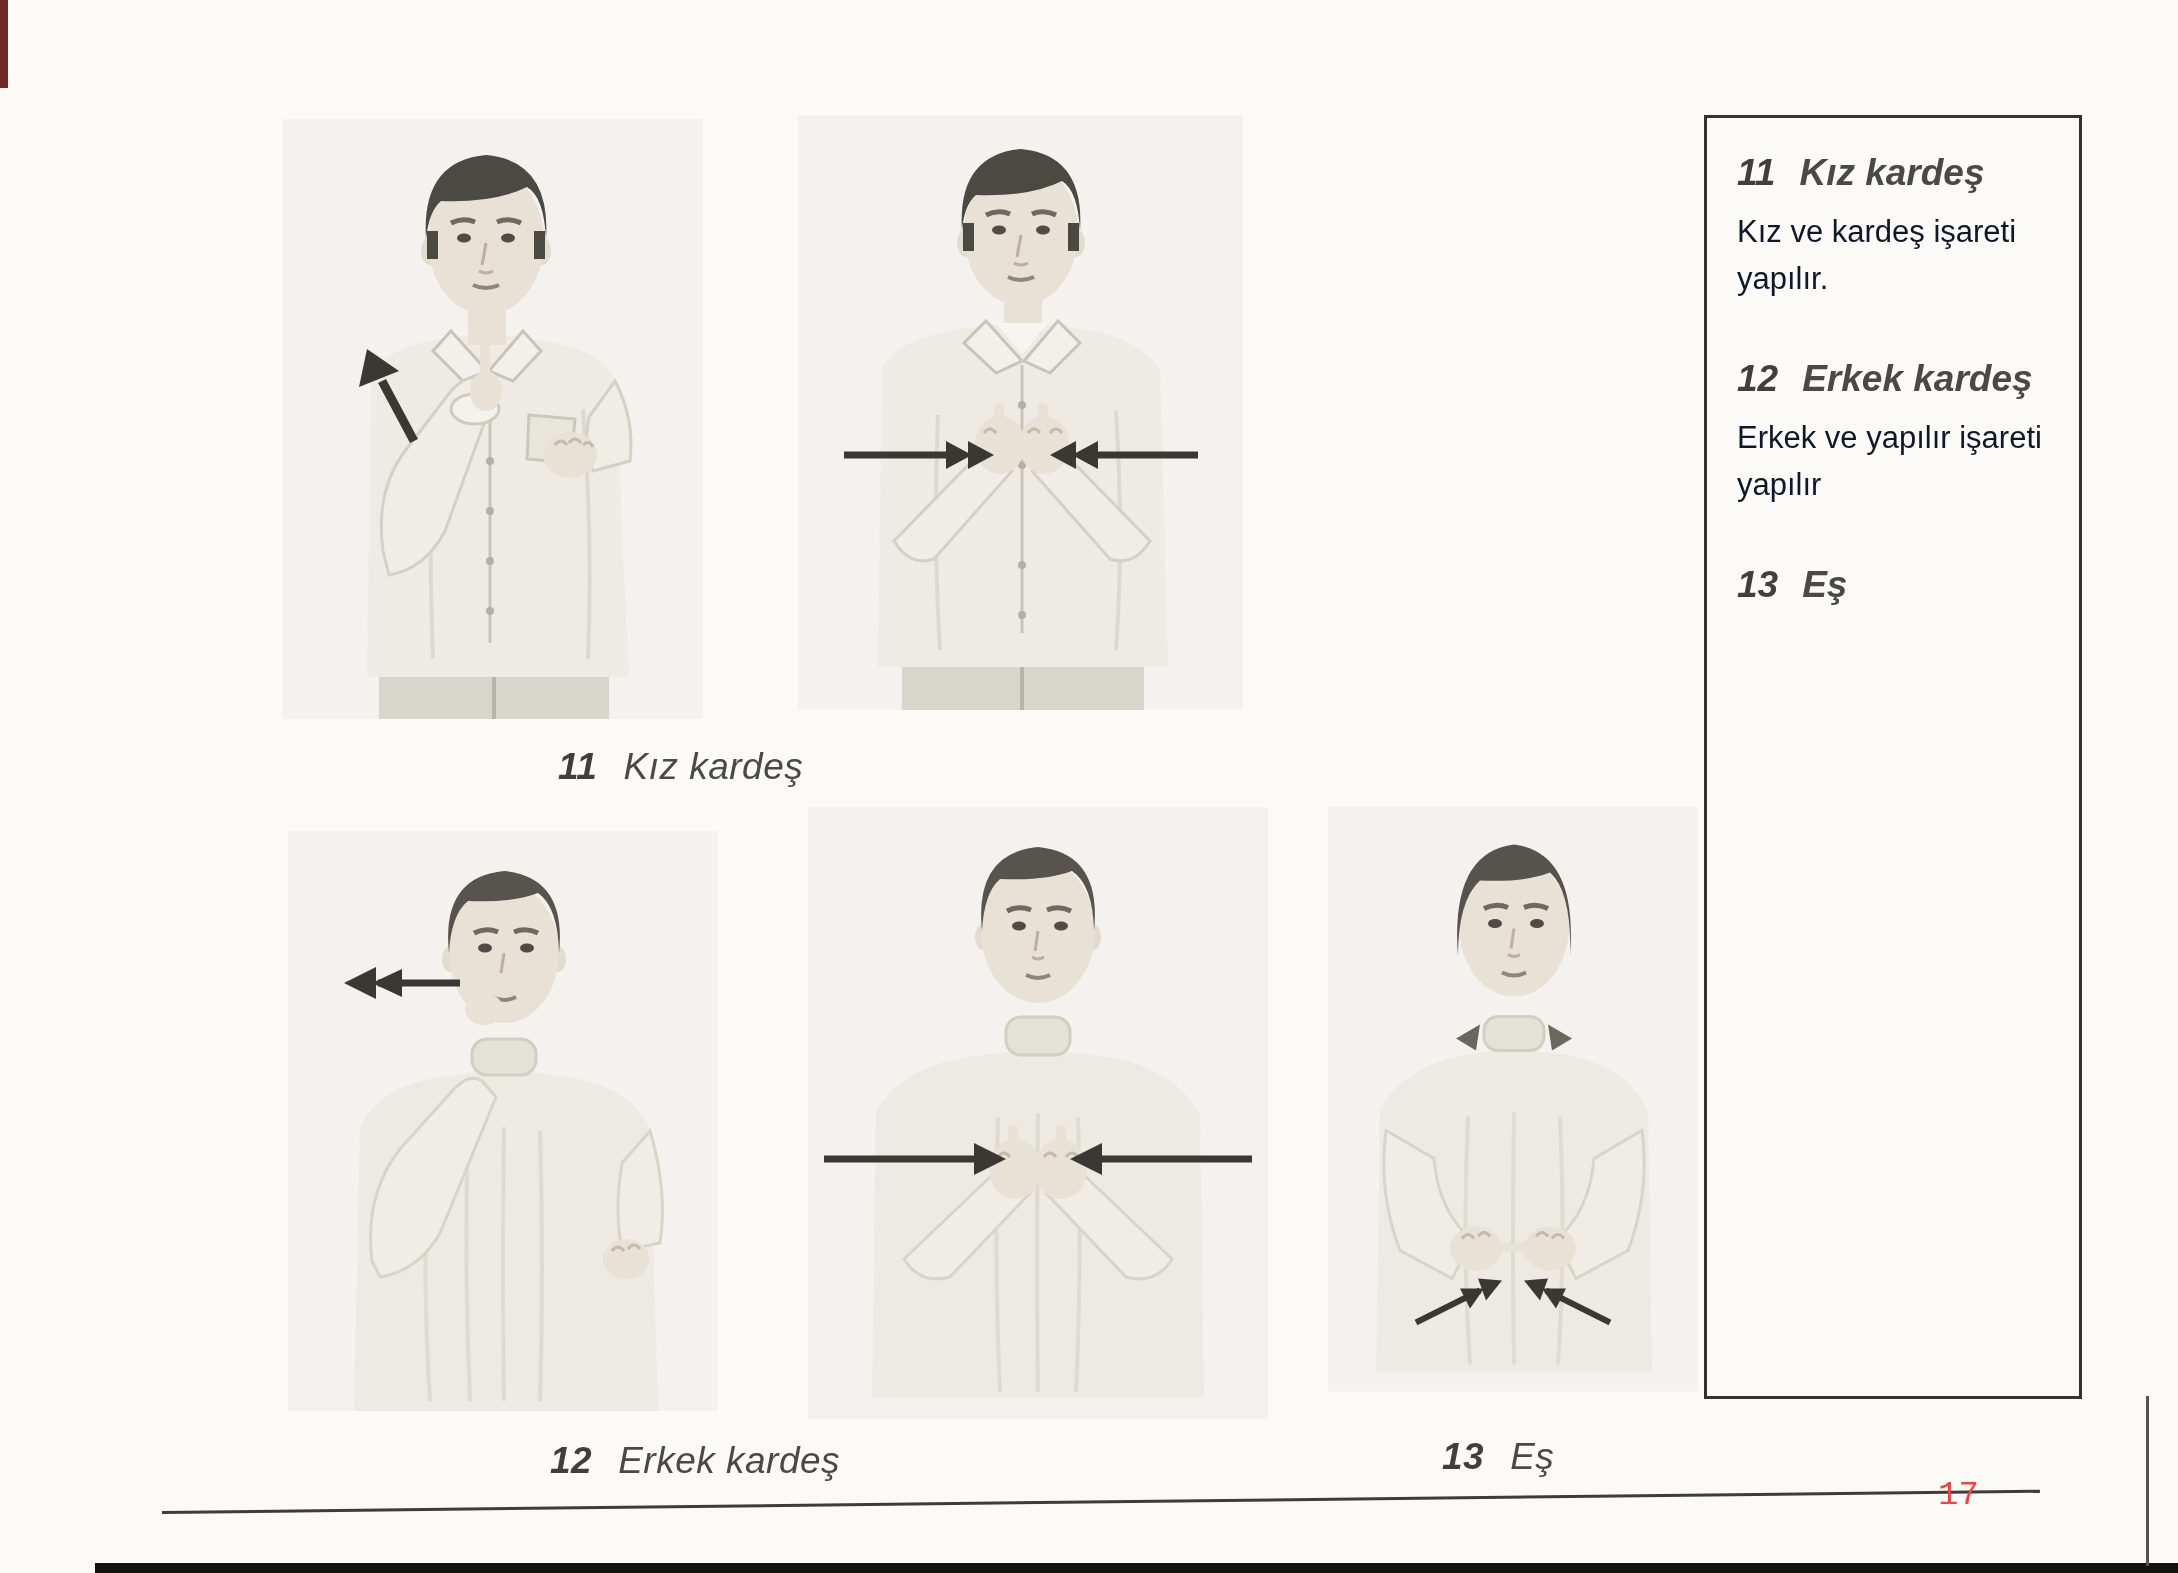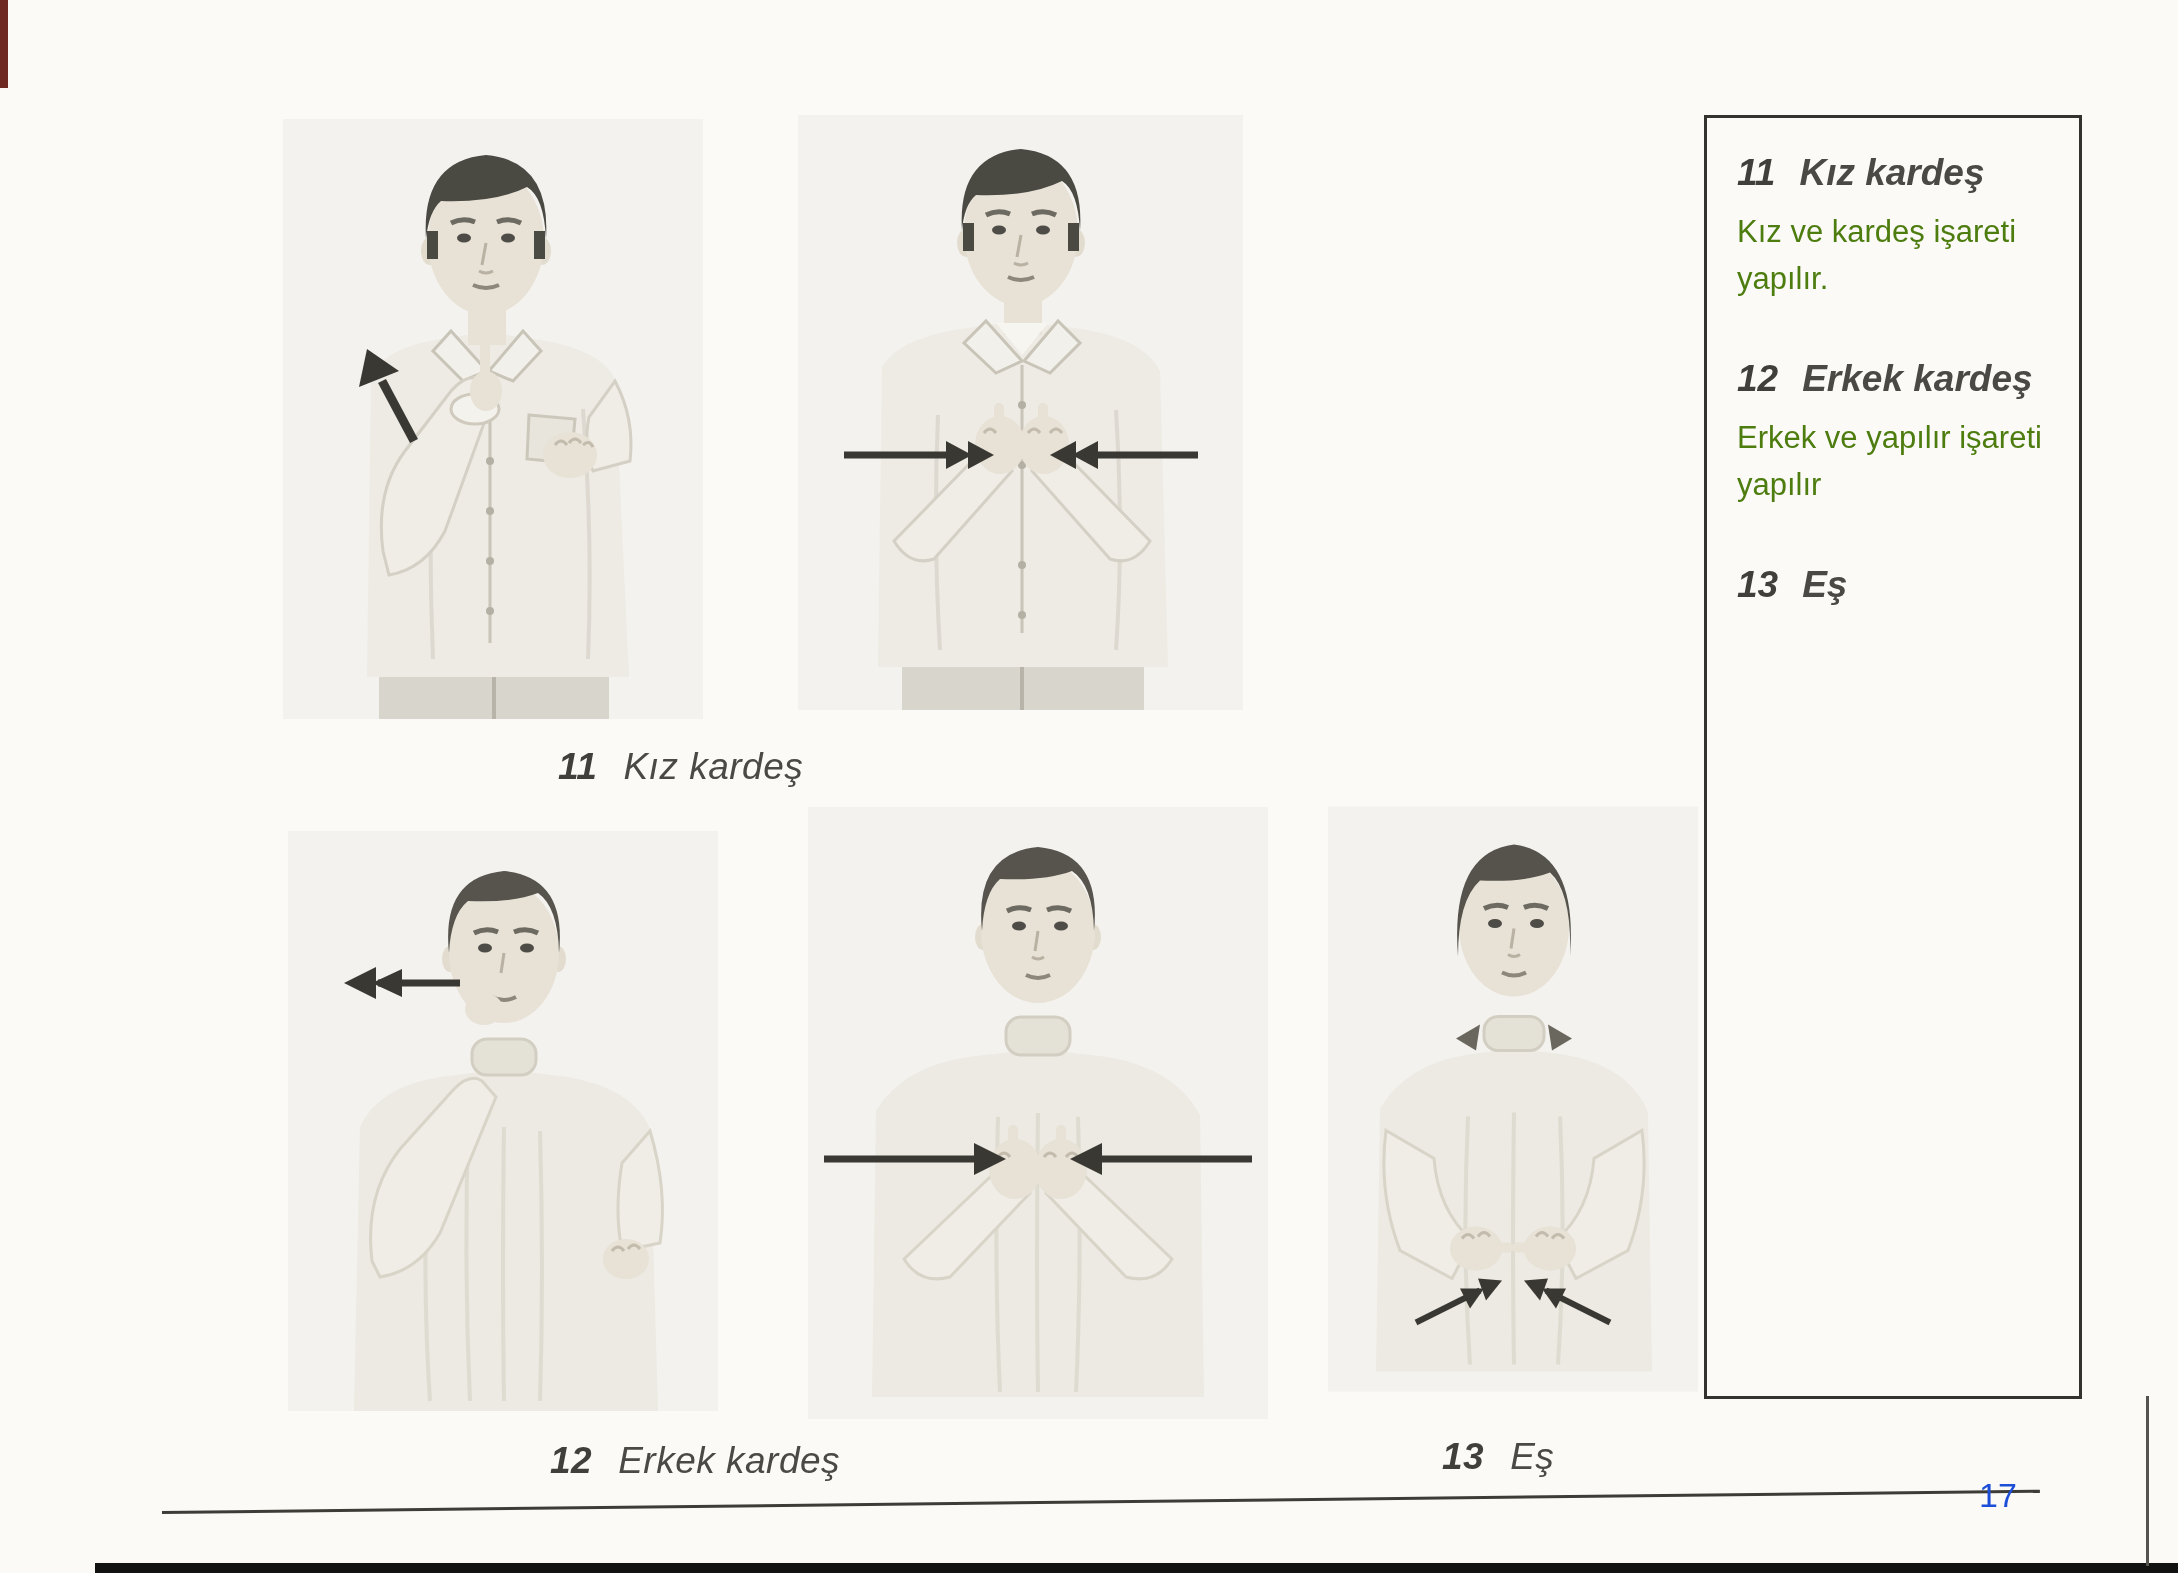--- a/index.html
+++ b/index.html
@@ -31,30 +31,30 @@
   
   .sidebar{
     position:absolute;left:1704px;top:115px;width:378px;height:1284px;
     border:3px solid #33322e;background:#fbfaf7;box-sizing:border-box;
     padding:34px 26px 0 30px;
   }
   .sb-entry{width:316px;}
   .sb-entry + .sb-entry{margin-top:56px;}
   .sb-heading{font-style:italic;font-size:37px;color:#4a4944;margin:0 0 14px 0;white-space:nowrap;}
   .sb-heading .sb-num{font-weight:700;margin-right:24px;color:#413f3a;}
-  .sb-desc{font-size:31px;line-height:47px;color:#4d7c0f;margin:0;}
+  .sb-desc{font-size:31px;line-height:47px;color:#0f172a;margin:0;}
   
   .footer-rule{
     position:absolute;left:162px;top:1511px;width:1878px;height:3px;background:#3d3c37;
     transform:rotate(-0.65deg);transform-origin:left center;
   }
   .page-number{
-    position:absolute;left:1979px;top:1476px;
-    font-family:Liberation Sans, sans-serif;
-    font-size:34px;color:#1d4ed8;
+    position:absolute;left:1938px;top:1476px;
+    font-family:Liberation Mono, monospace;
+    font-size:34px;color:#ef4444;
   }
 </style>
 </head>
 <body>
 
 <div class="corner-mark"></div>
 <div class="scan-bottom"></div>
 <div class="scan-right-line"></div>
 
 <div class="photo" id="photo-11a">

